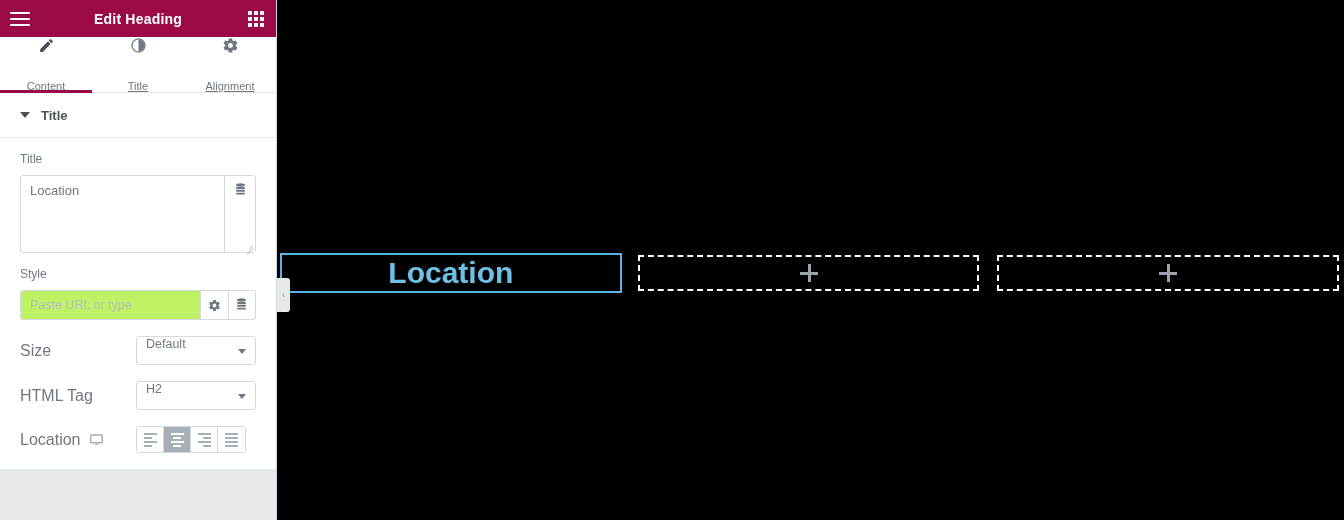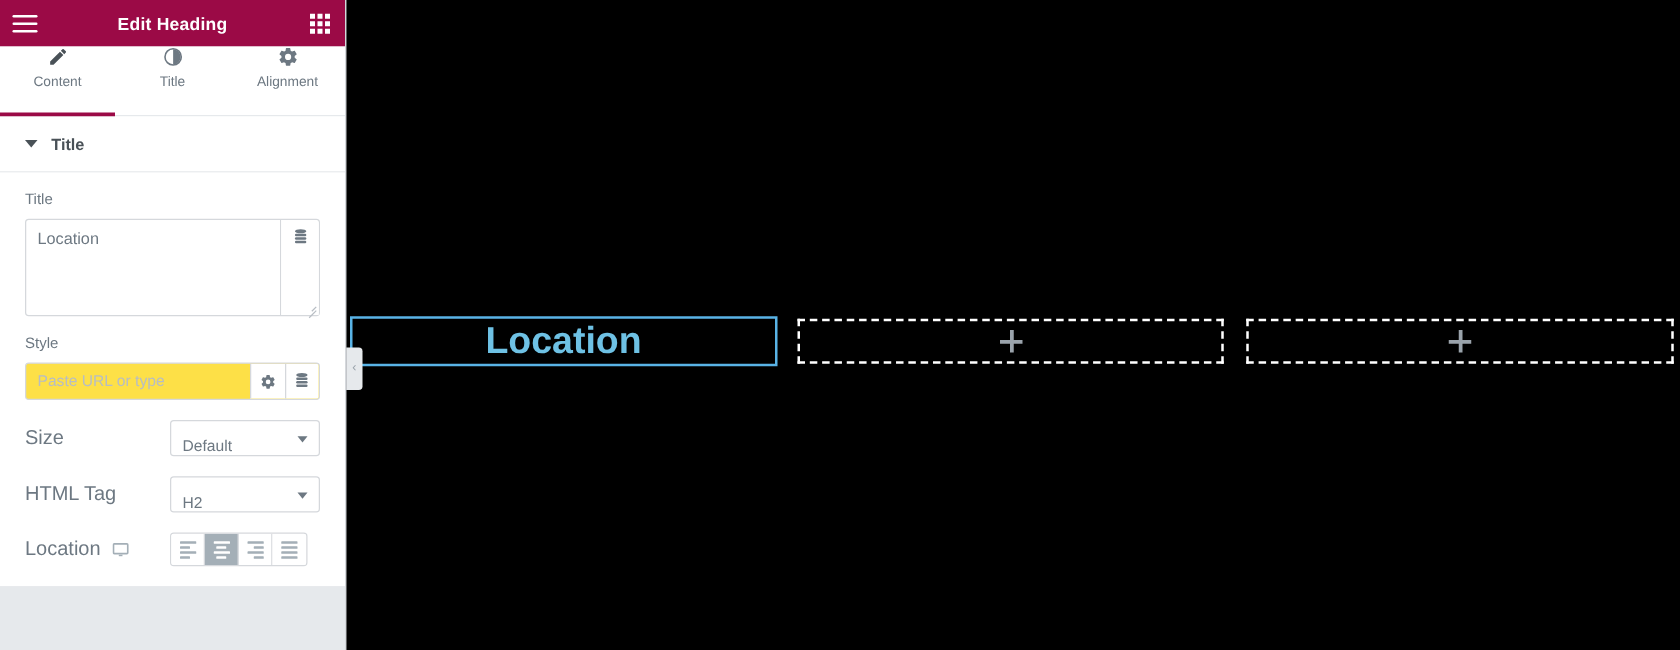--- a/index.html
+++ b/index.html
@@ -59,25 +59,26 @@
   .tabs {
     height: 56px;
     background: #ffffff;
     display: flex;
     flex: 0 0 auto;
     border-bottom: 1px solid #e6e9ec;
   }
   .tab {
     flex: 1 1 0;
     display: flex; flex-direction: column;
-    align-items: center; justify-content: flex-start;
+    align-items: center; justify-content: space-between;
     gap: 6px;
     cursor: pointer;
     position: relative;
     color: #6d7882;
+    text-decoration: underline;
   }
   .tab .tab-label { font-size: 11px; color: #6d7882; }
   .tab.active::after {
     content: "";
     position: absolute; left: 0; right: 0; bottom: -1px;
     height: 3px; background: #9b0a46;
   }
   .tab svg { display: block; }
 
   
@@ -153,21 +154,21 @@
   }
   .resize-grip i:nth-child(1) { bottom: 2px; width: 8px; }
   .resize-grip i:nth-child(2) { bottom: 5px; width: 5px; }
 
   
   .input-row {
     display: flex;
     border: 1px solid #d5d8dc;
     border-radius: 3px;
     height: 30px;
-    background: #fde047;
+    background: #bef264;
     overflow: hidden;
   }
   .input-row input {
     flex: 1 1 auto;
     border: 0; outline: 0;
     padding: 0 9px;
     font-family: "Liberation Sans", sans-serif;
     font-size: 12.5px;
     color: #6d7882;
     background: transparent;
@@ -191,21 +192,21 @@
     width: 116px;
     font-size: 16px; color: #6d7882;
     display: flex; align-items: center; gap: 9px;
   }
   .select {
     position: relative;
     width: 120px; height: 29px;
     border: 1px solid #d5d8dc;
     border-radius: 3px;
     background: #ffffff;
-    display: flex; align-items: flex-end;
+    display: flex; align-items: flex-start;
     padding: 0 9px;
     font-size: 12.5px; color: #6d7882;
     cursor: pointer;
   }
   .select .caret {
     position: absolute; right: 9px; top: 50%;
     margin-top: -2px;
     width: 0; height: 0;
     border-left: 4.5px solid transparent;
     border-right: 4.5px solid transparent;

